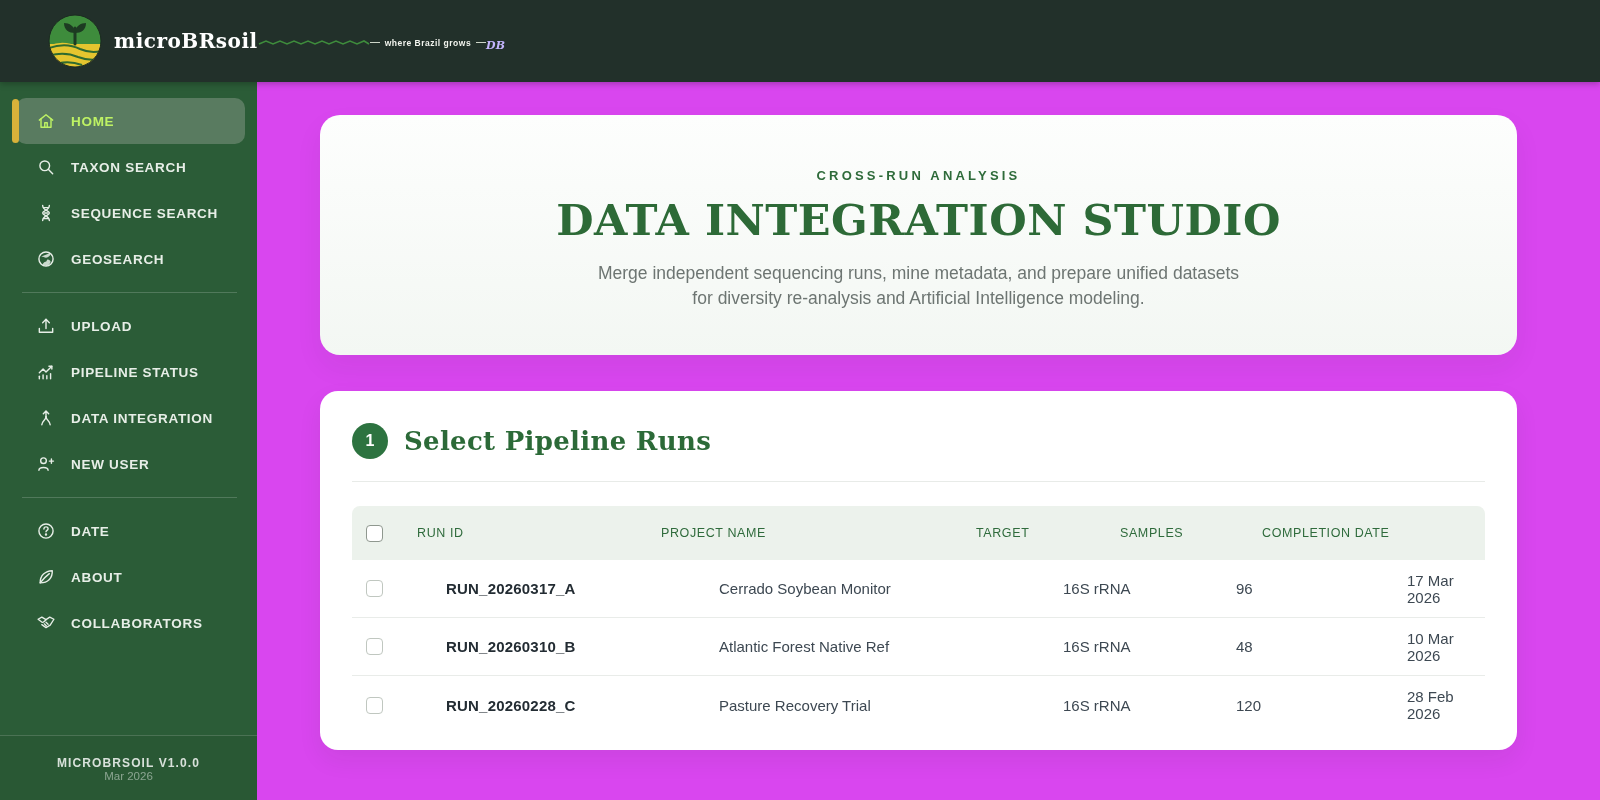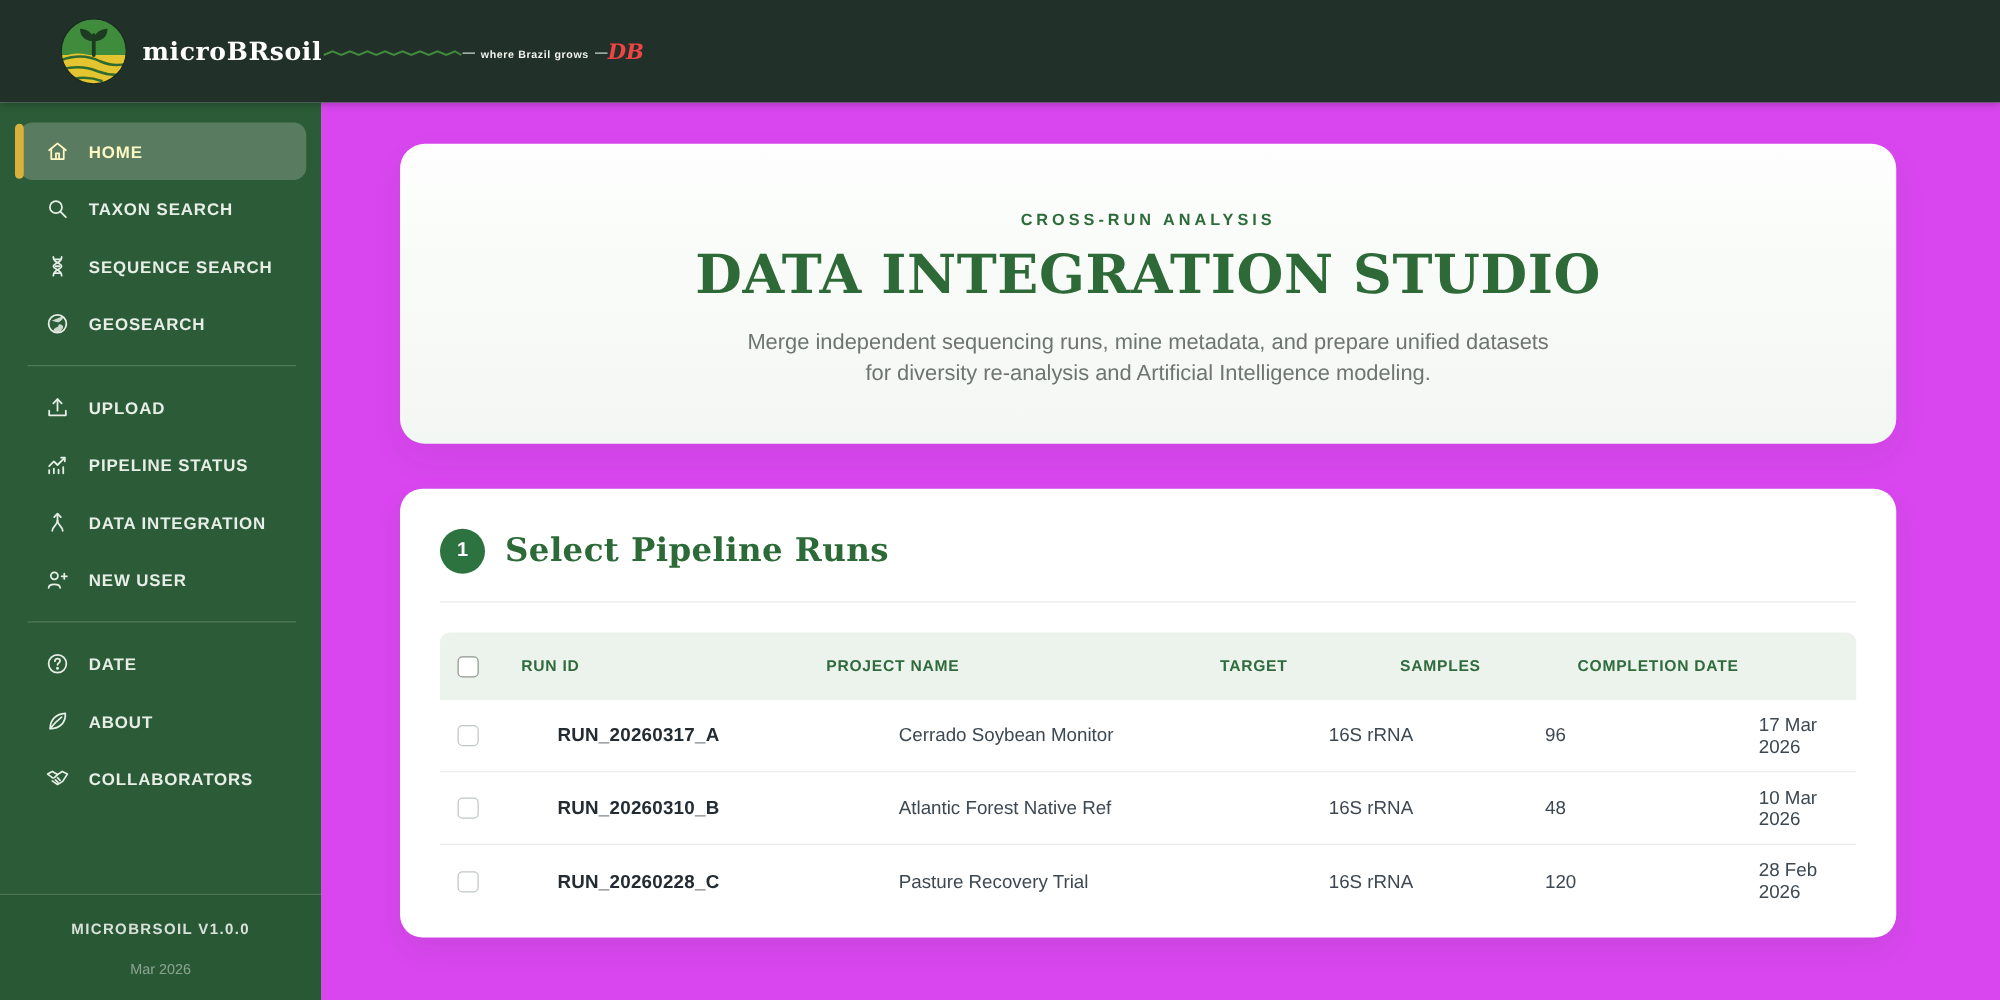--- a/index.html
+++ b/index.html
@@ -11,53 +11,53 @@
     background:#22302a; display:flex; align-items:center; justify-content:space-between;
     padding:0 48px 0 48px; z-index:20; box-shadow:0 2px 6px rgba(0,0,0,.25);
   }
   .brand { display:flex; align-items:center; gap:12px; }
   .brand-badge { width:54px; height:54px; }
   .brand-text { display:flex; align-items:center; }
   .brand-name { font-family:"DejaVu Serif", serif; font-weight:bold; color:#ffffff; font-size:20px; letter-spacing:.5px; line-height:1; }
   .brand-wave { width:112px; height:7px; margin-top:3px; }
   .brand-tagline { color:#f2f4ee; font-size:8.5px; font-weight:bold; letter-spacing:.5px; margin-top:3px; display:flex; align-items:center; gap:5px; white-space:nowrap; }
   .brand-tagline::before, .brand-tagline::after { content:""; display:block; width:10px; height:1px; background:#cdd6c8; }
-  .brand-db { align-self:flex-end; color:#ef4444; font-size:17px; font-weight:bold; font-style:italic; font-family:"DejaVu Serif", serif; line-height:1; margin-top:1px; }
+  .brand-db { align-self:flex-end; color:#c4b5fd; font-size:11px; font-weight:bold; font-style:italic; font-family:"DejaVu Serif", serif; line-height:1; margin-top:1px; }
   .logout-btn {
     display:flex; align-items:center; gap:10px; height:37px; padding:0 24px;
     background:rgba(255,255,255,.10); border:none; border-radius:999px; cursor:pointer;
     color:#ffffff; font-size:13.5px; font-weight:bold; letter-spacing:1.2px; font-family:"Liberation Sans", sans-serif;
   }
   .logout-btn svg { display:block; }
 
   
   .sidebar {
     position:absolute; top:82px; left:0; width:257px; height:718px;
     background:#2b5c37; z-index:10; display:flex; flex-direction:column;
   }
   .nav { padding:16px 12px 0 16px; flex:1 1 auto; }
   .nav-item {
     position:relative; display:flex; align-items:center; gap:15px;
     height:46px; padding:0 12px 0 20px; border-radius:10px; cursor:pointer;
     color:#e7eee7;
   }
   .nav-item .label { font-size:13.5px; font-weight:600; letter-spacing:.7px; white-space:nowrap; }
   .nav-item svg { flex:0 0 auto; display:block; }
-  .nav-item.active { background:#597b60; color:#fef9c3;text-align:right; }
+  .nav-item.active { background:#597b60; color:#bef264;text-align:right; }
   .nav-item.active::before {
     content:""; position:absolute; left:-4px; top:1px; bottom:1px; width:7px;
     background:#d8b23a; border-radius:8px;
   }
   .nav-divider { height:1px; background:rgba(255,255,255,.18); margin:10px 8px 10px 6px; }
   .side-footer {
     flex:0 0 auto; border-top:1px solid rgba(255,255,255,.16);
     padding:20px 10px 18px; text-align:center; background:rgba(0,0,0,.04);
   }
   .side-version { color:rgba(255,255,255,.82); font-size:12px; font-weight:bold; letter-spacing:1.1px; }
-  .side-date { color:rgba(255,255,255,.45); font-size:11.5px; margin-top:20px; }
+  .side-date { color:rgba(255,255,255,.45); font-size:11.5px; margin-top:0; }
 
   
   .main {
     position:absolute; top:82px; left:257px; width:1343px; height:718px;
     background:#d946ef; padding:33px 63px 0 63px; overflow:hidden;
   }
   .hero-card {
     width:1197px; height:240px; border-radius:20px;
     background:linear-gradient(180deg, #fdfefd 0%, #f3f7f3 100%);
     box-shadow:0 12px 28px rgba(30,50,35,.06);
@@ -81,21 +81,21 @@
     display:flex; align-items:center; justify-content:center;
     font-size:16px; font-weight:bold;
   }
   .step-title { font-family:"DejaVu Serif", serif; font-weight:bold; color:#2c6a38; font-size:26px; letter-spacing:.3px; }
   .section-divider { height:1px; background:#e8ebe8; margin:22px 0 24px; }
   .section-desc { color:#4a5560; font-size:16px; }
 
   .runs-table { margin-top:17px; width:100%; }
   .t-row { display:grid; grid-template-columns:65px 244px 315px 144px 142px 1fr; align-items:center; }
   .t-head { background:#ecf2ec; height:54px; border-radius:8px 8px 0 0; }
-  .t-head .t-cell { color:#2f6b3c; font-size:12.5px; font-weight:bold; letter-spacing:.6px; }
+  .t-head .t-cell { color:#2f6b3c; font-size:12.5px; font-weight:normal; letter-spacing:.6px; }
   .t-body-row { height:58px; border-bottom:1px solid #e9ece9; background:#ffffff;gap:29px; }
   .t-body-row:last-child { border-bottom:none; }
   .t-cell { padding-right:8px; }
   .cell-runid { color:#232c33; font-size:15px; font-weight:bold; letter-spacing:.2px; }
   .cell-plain { color:#3d4852; font-size:15px; }
   .cb-wrap { padding-left:14px; }
   .checkbox {
     display:block; width:17px; height:17px; border-radius:4px; background:#ffffff; cursor:pointer;
   }
   .cb-head { border:1.6px solid #8f988f; }

